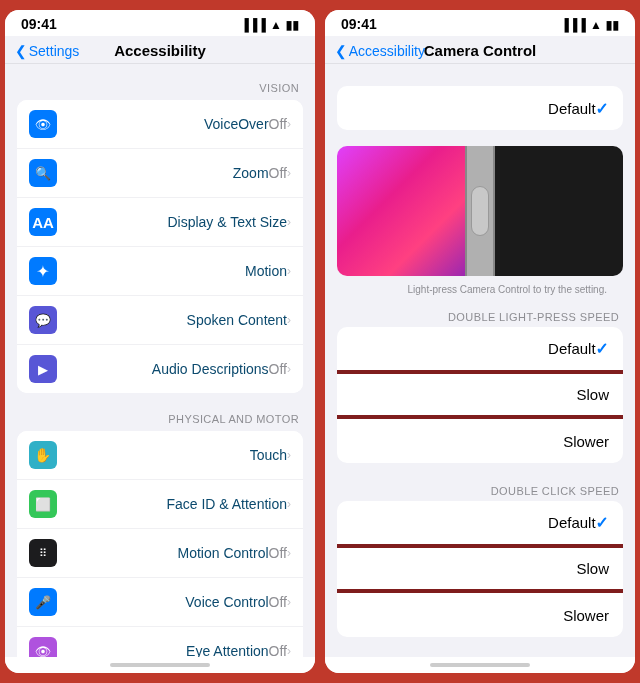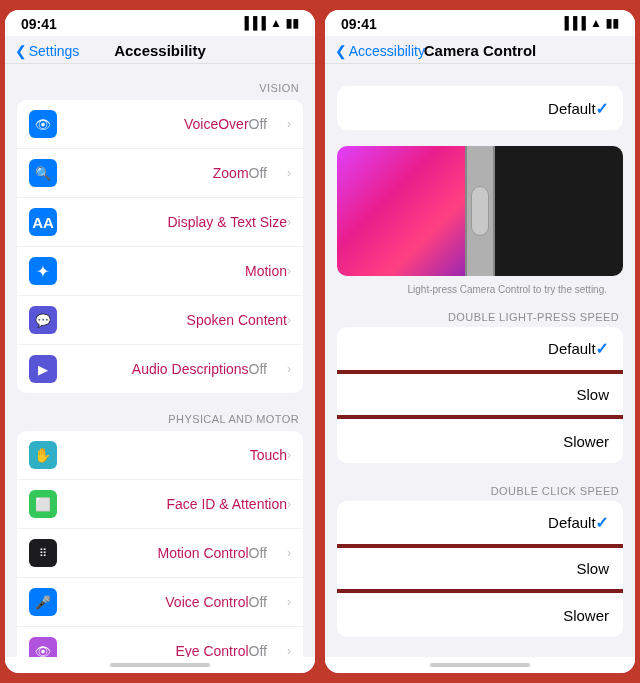--- a/index.html
+++ b/index.html
@@ -19,21 +19,21 @@
       flex-direction: column;
       overflow: hidden;
       margin: 10px 5px;
       border-radius: 14px;
     }
 
     .status-bar {
       background: white;
       display: flex;
       justify-content: space-between;
-      align-items: flex-start;
+      align-items: flex-end;
       padding: 6px 16px 4px;
       font-size: 13px;
       font-weight: 600;
     }
     .status-time { font-weight: 700; font-size: 14px; }
     .status-icons { display: flex; gap: 4px; align-items: center; font-size: 12px; }
 
     .nav-bar {
       background: #f2f2f7;
       padding: 6px 12px 4px;
@@ -100,26 +100,26 @@
       display: flex;
       align-items: center;
       justify-content: center;
       font-size: 14px;
       flex-shrink: 0;
     }
 
     .row-label {
       flex: 1;
       font-size: 14px;
-      color: #be185d;
+      color: #0c4a6e;
     }
     .row-value {
       font-size: 14px;
       color: #8e8e93;
-      margin-right: 20px;
+      margin-right: 0;
     }
     .chevron {
       color: #c7c7cc;
       font-size: 12px;
     }
 
     
     .option-group {
       background: white;
       border-radius: 10px;
@@ -295,21 +295,21 @@
         <span class="chevron">›</span>
       </div>
       <div class="settings-row">
         <div class="row-icon" style="background:#007aff;color:white;font-size:13px;">🎤</div>
         <span class="row-label">Voice Control</span>
         <span class="row-value">Off</span>
         <span class="chevron">›</span>
       </div>
       <div class="settings-row">
         <div class="row-icon" style="background:#af52de;color:white;font-size:13px;">👁</div>
-        <span class="row-label">Eye Control</span>
+        <span class="row-label">Eye Attention</span>
         <span class="row-value">Off</span>
         <span class="chevron">›</span>
       </div>
 
     </div>
 
   </div>
 
   <div class="home-indicator">
     <div class="home-bar"></div>

